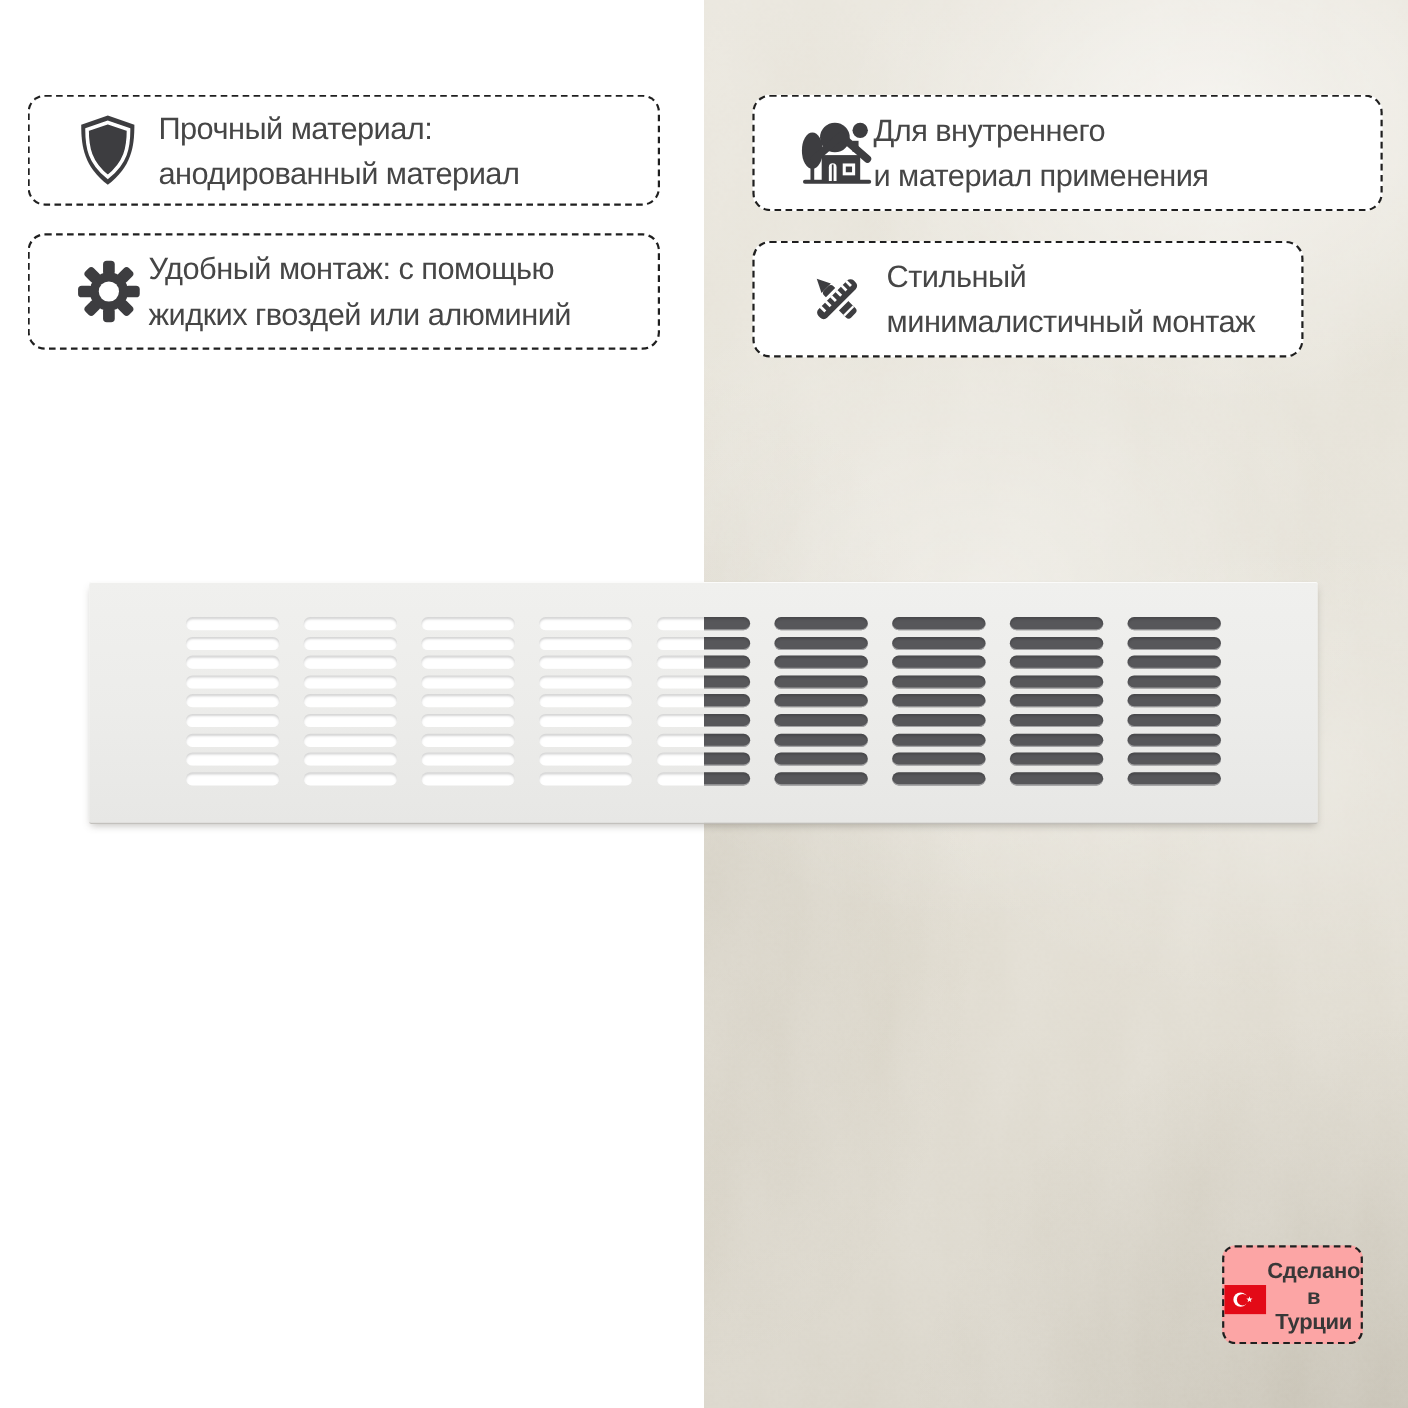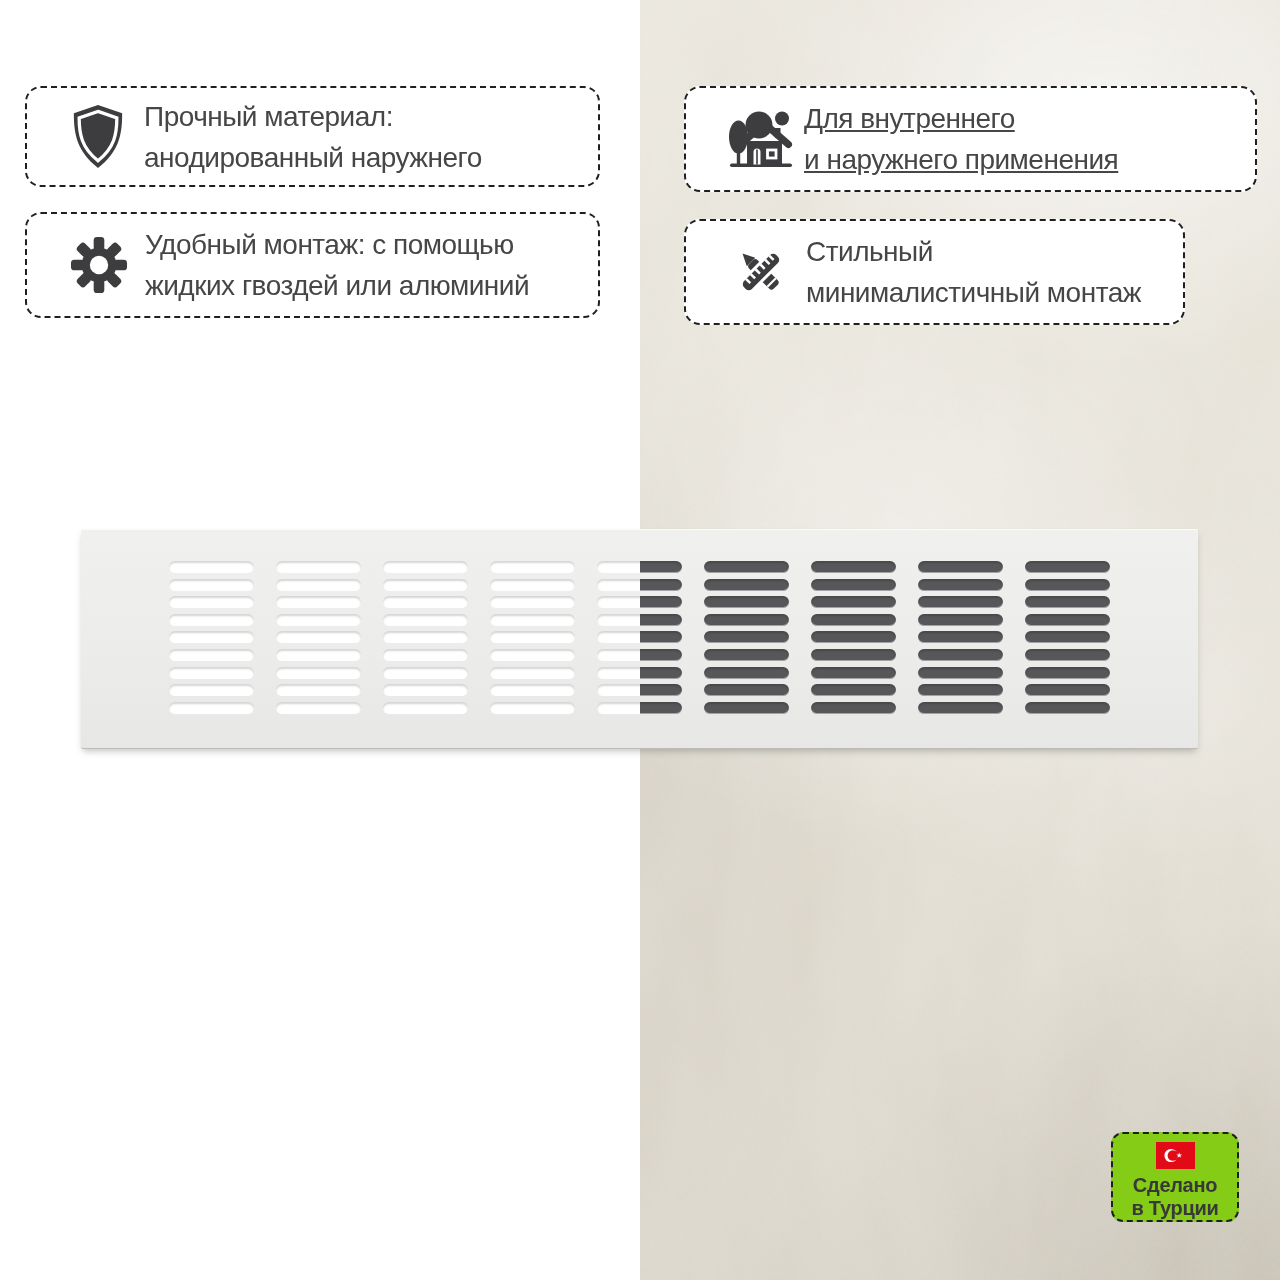--- a/index.html
+++ b/index.html
@@ -33,42 +33,42 @@
   .feature .icon-wrap{flex:0 0 auto;display:flex;align-items:center;justify-content:center;}
   .feature .txt{color:#464646;font-size:28px;line-height:41px;letter-spacing:-0.5px;}
   .feature .txt span{display:block;white-space:nowrap;}
   #feature-material{left:25px;top:86px;width:575px;height:101px;}
   #feature-montage {left:25px;top:212px;width:575px;height:106px;}
   #feature-usage   {left:684px;top:86px;width:573px;height:106px;}
   #feature-design  {left:684px;top:219px;width:501px;height:106px;}
   #feature-material .icon-wrap{margin-left:41px;width:60px;}
   #feature-material .txt{margin-left:16px;}
   #feature-montage .icon-wrap{margin-left:43px;width:58px;}
-  #feature-montage .txt{margin-left:17px;}
+  #feature-montage .txt{margin-left:7px;}
   #feature-usage .icon-wrap{margin-left:42px;width:66px;}
-  #feature-usage .txt{margin-left:10px;text-decoration:underline;}
+  #feature-usage .txt{margin-left:0;}
   #feature-design .icon-wrap{margin-left:44px;width:62px;}
   #feature-design .txt{margin-left:14px;}
   
   .grille-panel{
     position:absolute;left:81px;top:529px;width:1117px;height:219px;
     background:linear-gradient(180deg,#f0f0ee 0%,#ececea 55%,#e7e7e5 100%);
     border-radius:2px;
     border-bottom:1px solid #bdbbb6;
     box-shadow:0 4px 7px -2px rgba(80,75,65,.35), inset 0 1px 0 rgba(255,255,255,.7);
   }
   .slot{
     position:absolute;border-radius:7px;
     box-shadow:inset 0 2px 2px rgba(0,0,0,.17), inset 0 -1px 0 rgba(255,255,255,.45);
   }
   
   .badge{
     position:absolute;left:1111px;top:1132px;width:128px;height:90px;
-    background:#84cc16;border:2px dashed #1f1f1f;border-radius:12px;
-    box-sizing:border-box;display:flex;flex-direction:column;align-items:center;
+    background:#fca5a5;border:2px dashed #1f1f1f;border-radius:12px;
+    box-sizing:border-box;display:flex;align-items:center;
   }
   .badge .flag{margin-top:8px;display:block;}
   .badge .txt{margin-top:5px;text-align:center;color:#383838;font-size:20px;line-height:23px;font-weight:700;letter-spacing:-0.3px;}
   .badge .txt span{display:block;}
 </style>
 </head>
 <body>
 
 <div class="bg-right">
   <div class="tint"></div>
@@ -95,21 +95,21 @@
 
 <div class="feature" id="feature-material">
   <div class="icon-wrap">
     <svg width="58" height="66" viewBox="0 0 60 68" aria-hidden="true">
       <path d="M30 1 L55 9.5 C55 31 52 49 30 66 C8 49 5 31 5 9.5 Z" fill="#3d3d40"></path>
       <path d="M30 7.5 L49.5 14.2 C49.5 31 47 45 30 58.6 C13 45 10.5 31 10.5 14.2 Z" fill="#3d3d40" stroke="#ffffff" stroke-width="3.4"></path>
     </svg>
   </div>
   <div class="txt">
     <span>Прочный материал:</span>
-    <span>анодированный наружнего</span>
+    <span>анодированный материал</span>
   </div>
 </div>
 
 <div class="feature" id="feature-montage">
   <div class="icon-wrap">
     <svg width="58" height="58" viewBox="0 0 60 60" aria-hidden="true">
       <g fill="#3d3d40">
         <rect x="24.5" y="1" width="11" height="14" rx="3.5"></rect>
         <rect x="24.5" y="1" width="11" height="14" rx="3.5" transform="rotate(45 30 30)"></rect>
         <rect x="24.5" y="1" width="11" height="14" rx="3.5" transform="rotate(90 30 30)"></rect>
@@ -142,21 +142,21 @@
         <rect x="47" y="21" width="5.5" height="10"></rect>
         <path d="M12.5 37.5 L36.5 16.5 L60.5 37.5" fill="none" stroke="#3d3d40" stroke-width="7" stroke-linecap="round" stroke-linejoin="round"></path>
       </g>
       <path d="M25.5 57.5 L25.5 45 Q25.5 41.5 29 41.5 Q32.5 41.5 32.5 45 L32.5 57.5 Z" fill="#ffffff"></path>
       <line x1="29" y1="42.5" x2="29" y2="57.5" stroke="#3d3d40" stroke-width="1.6"></line>
       <rect x="39.5" y="43" width="8.5" height="8" fill="none" stroke="#ffffff" stroke-width="2.8"></rect>
     </svg>
   </div>
   <div class="txt">
     <span>Для внутреннего</span>
-    <span>и наружнего применения</span>
+    <span>и материал применения</span>
   </div>
 </div>
 
 <div class="feature" id="feature-design">
   <div class="icon-wrap">
     <svg width="62" height="62" viewBox="0 0 64 64" aria-hidden="true">
       <g transform="rotate(45 32 32)">
         <path d="M5 32 L17.5 25.8 L17.5 38.2 Z" fill="#3d3d40"></path>
         <rect x="17.5" y="25.8" width="36" height="12.4" rx="3.5" fill="#3d3d40"></rect>
         <line x1="47.5" y1="25.8" x2="47.5" y2="38.2" stroke="#ffffff" stroke-width="2.2"></line>

